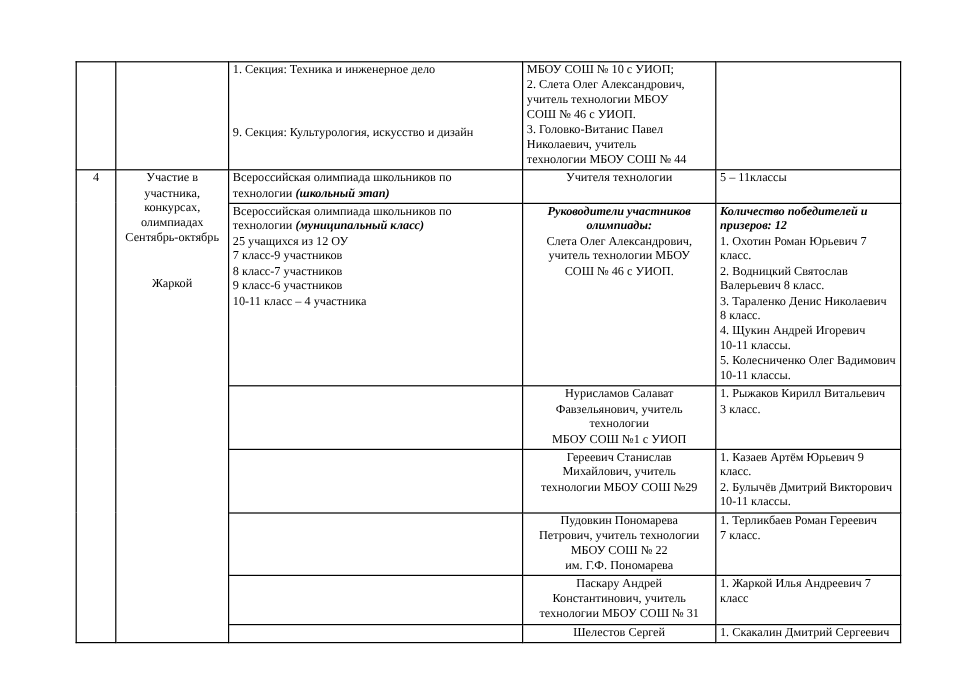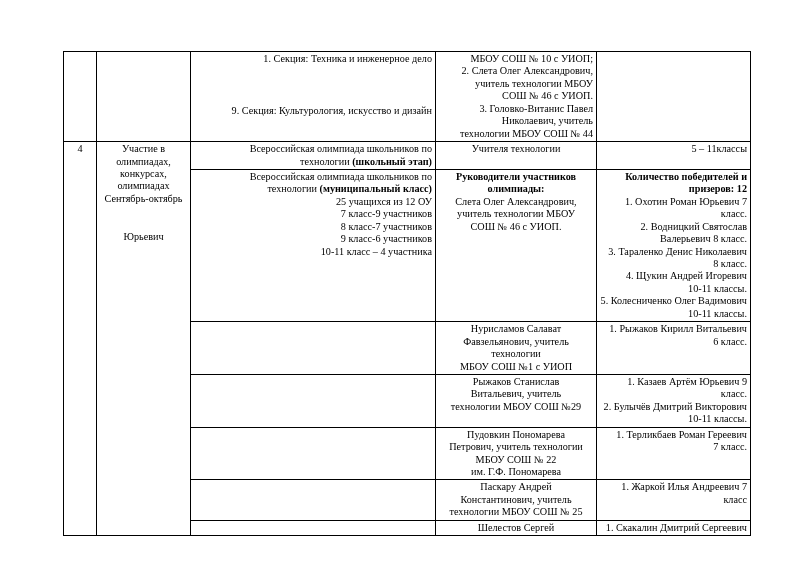--- a/index.html
+++ b/index.html
@@ -36,22 +36,22 @@
     padding: 1px 3px 1px 3px;
   }
   
   col.c1 { width: 33px; }
   col.c2 { width: 94px; }
   col.c3 { width: 245px; }
   col.c4 { width: 161px; }
   col.c5 { width: 154px; }
 
   .ctr { text-align: center; }
-  .lft { text-align: right; }
-  .bold { font-weight: bold; }
+  .lft { text-align: left; }
+  .bold { font-weight: bold; font-style: italic; }
 
   .line { display: block; }
   .spacer-lg { display: block; height: 40px; }
   .spacer-md { display: block; height: 26px; }
 </style>
 </head>
 <body>
 
 <div class="page">
 
@@ -82,26 +82,26 @@
           <span class="line">Николаевич, учитель</span>
           <span class="line">технологии МБОУ СОШ № 44</span>
         </td>
         <td class="lft"></td>
       </tr>
 
       <tr>
         <td class="ctr" rowspan="7">4</td>
         <td class="ctr" rowspan="7">
           <span class="line">Участие в</span>
-          <span class="line">олимпиадах,</span>
+          <span class="line">участника,</span>
           <span class="line">конкурсах,</span>
           <span class="line">олимпиадах</span>
           <span class="line">Сентябрь-октябрь</span>
           <span class="spacer-md"></span>
-          <span class="line">Юрьевич</span>
+          <span class="line">Жаркой</span>
         </td>
         <td class="lft">
           <span class="line">Всероссийская олимпиада школьников по</span>
           <span class="line"><span>технологии </span><span class="bold">(школьный этап)</span></span>
         </td>
         <td class="ctr">Учителя технологии</td>
         <td class="lft">5 – 11классы</td>
       </tr>
 
       <tr>
@@ -139,29 +139,29 @@
       <tr>
         <td class="lft">&nbsp;</td>
         <td class="ctr">
           <span class="line">Нурисламов Салават</span>
           <span class="line">Фавзельянович, учитель</span>
           <span class="line">технологии</span>
           <span class="line">МБОУ СОШ №1 с УИОП</span>
         </td>
         <td class="lft">
           <span class="line">1. Рыжаков Кирилл Витальевич</span>
-          <span class="line">6 класс.</span>
-        </td>
-      </tr>
-
-      <tr>
-        <td class="lft">&nbsp;</td>
-        <td class="ctr">
-          <span class="line">Рыжаков Станислав</span>
-          <span class="line">Витальевич, учитель</span>
+          <span class="line">3 класс.</span>
+        </td>
+      </tr>
+
+      <tr>
+        <td class="lft">&nbsp;</td>
+        <td class="ctr">
+          <span class="line">Гереевич Станислав</span>
+          <span class="line">Михайлович, учитель</span>
           <span class="line">технологии МБОУ СОШ №29</span>
         </td>
         <td class="lft">
           <span class="line">1. Казаев Артём Юрьевич 9 класс.</span>
           <span class="line">2. Булычёв Дмитрий Викторович</span>
           <span class="line">10-11 классы.</span>
         </td>
       </tr>
 
       <tr>
@@ -176,21 +176,21 @@
           <span class="line">1. Терликбаев Роман Гереевич</span>
           <span class="line">7 класс.</span>
         </td>
       </tr>
 
       <tr>
         <td class="lft">&nbsp;</td>
         <td class="ctr">
           <span class="line">Паскару Андрей</span>
           <span class="line">Константинович, учитель</span>
-          <span class="line">технологии МБОУ СОШ № 25</span>
+          <span class="line">технологии МБОУ СОШ № 31</span>
         </td>
         <td class="lft">
           <span class="line">1. Жаркой Илья Андреевич 7 класс</span>
         </td>
       </tr>
 
       <tr>
         <td class="lft">&nbsp;</td>
         <td class="ctr">
           <span class="line">Шелестов Сергей</span>

